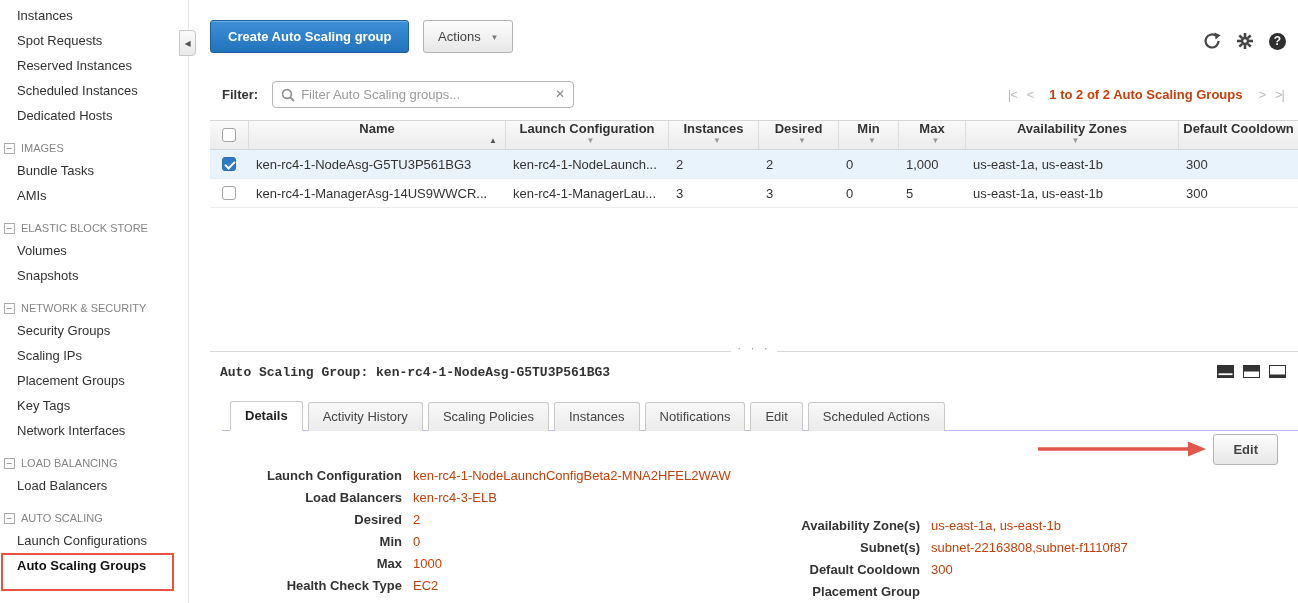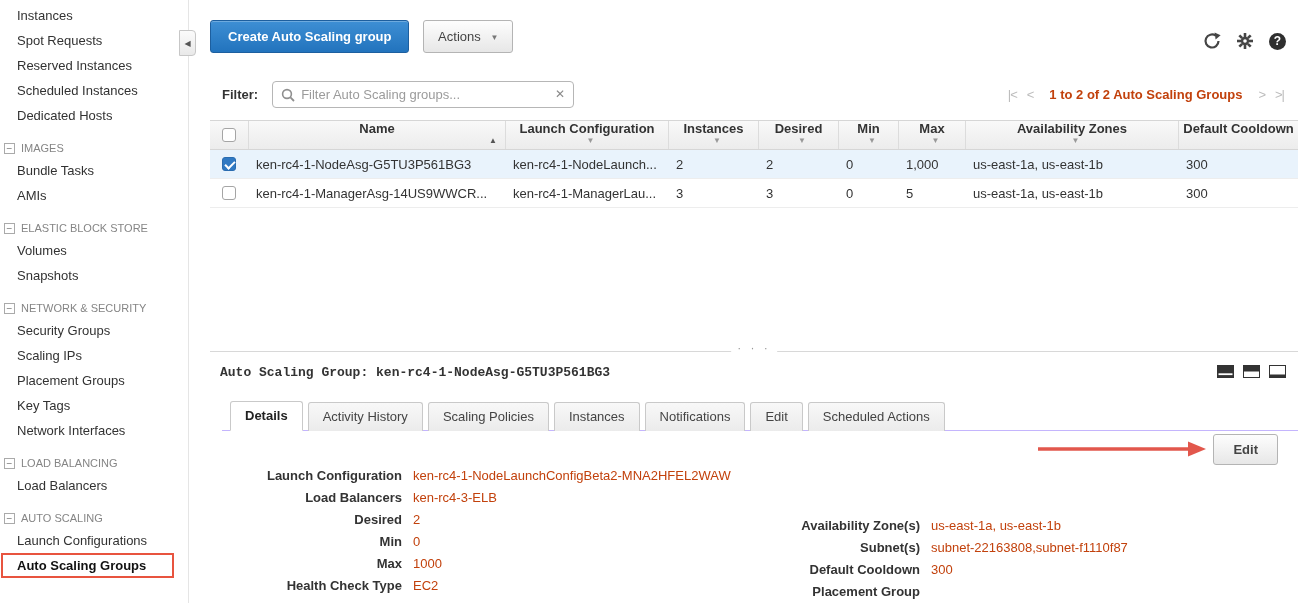--- a/index.html
+++ b/index.html
@@ -5,21 +5,21 @@
   *{margin:0;padding:0;box-sizing:border-box;}
   body{width:1298px;height:603px;position:relative;overflow:hidden;background:#fff;
        font-family:"Liberation Sans",sans-serif;font-size:13px;color:#333;}
   button,input{font-family:inherit;font-size:inherit;}
 
   
   .sidebar{position:absolute;left:0;top:0;width:189px;height:100%;background:#fff;
            border-right:1px solid #e5e5e5;padding-top:3px;z-index:2;}
   .sb-item{padding:5px 4px 5px 17px;color:#323232;cursor:pointer;white-space:nowrap;}
   .sb-item.selected{font-weight:bold;color:#111;border:2px solid #e8543f;
-                    margin:0 14px 0 1px;padding:3px 0 3px 14px;}
+                    margin:0 14px 0 1px;padding:3px 0 16px 14px;}
   .sb-header{display:flex;align-items:center;gap:6px;margin:14px 0 4px 4px;color:#858585;
              font-size:11px;white-space:nowrap;cursor:pointer;}
   .toggle-box{display:inline-flex;align-items:center;justify-content:center;width:11px;height:11px;
               border:1px solid #aaa;font-size:10px;line-height:9px;color:#777;background:#fff;}
   .collapse-tab{position:absolute;left:179px;top:30px;width:17px;height:26px;z-index:5;
                 background:linear-gradient(#fbfbfb,#e9e9e9);border:1px solid #c7c7c7;
                 border-radius:0 4px 4px 0;display:flex;align-items:center;justify-content:center;
                 font-size:8px;color:#555;cursor:pointer;}
 
   

